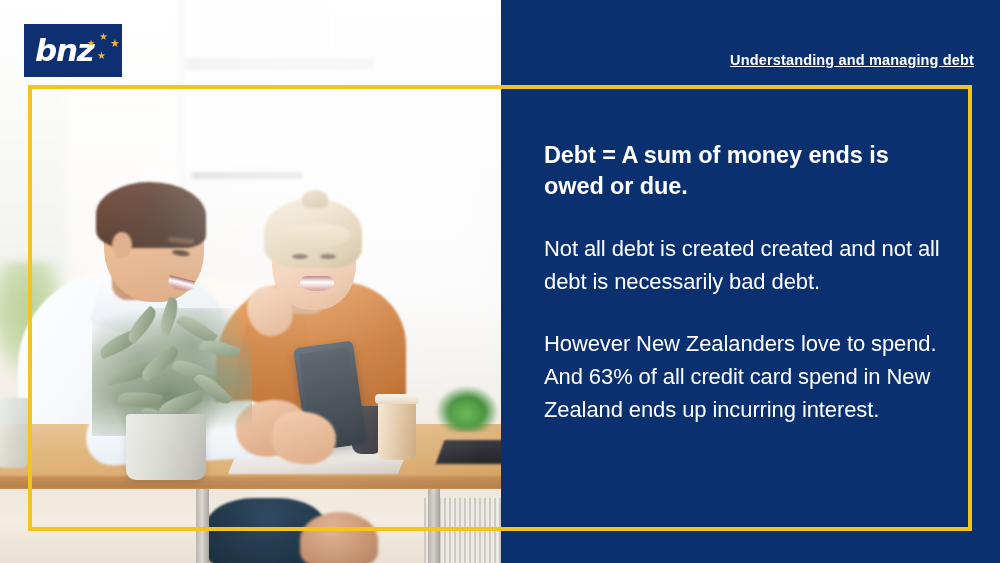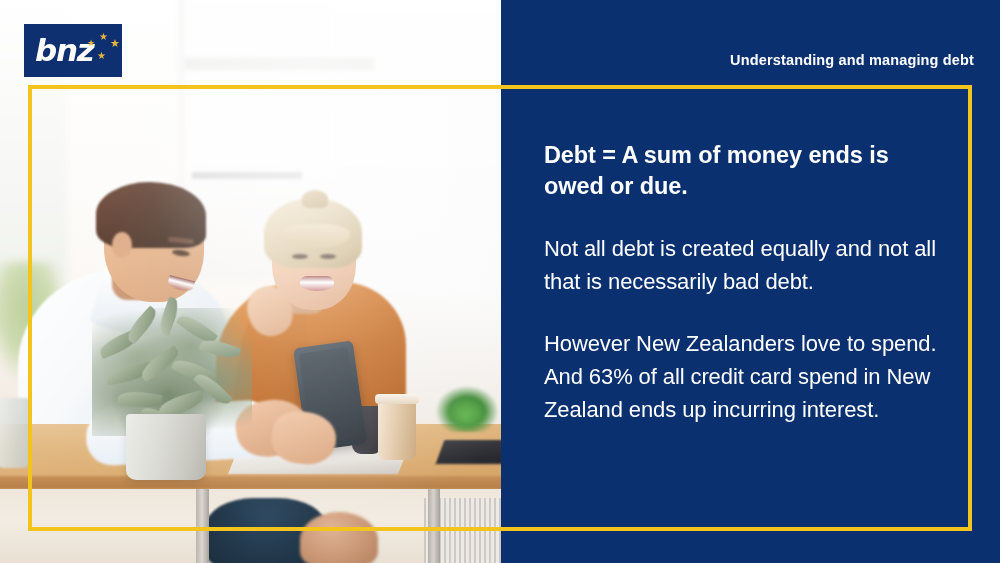--- a/index.html
+++ b/index.html
@@ -366,20 +366,21 @@
   
   .header-title {
     position:absolute;
     right:26px; top:52px;
     font-size:14.5px;
     font-weight:700;
     color:#ffffff;
     letter-spacing:.15px;
     z-index:25;
     white-space:nowrap;
+    text-decoration:underline;
   }
 
   
   .frame {
     position:absolute;
     left:28px; top:85px;
     width:944px; height:446px;
     border:4px solid #f3c51c;
     z-index:20;
     pointer-events:none;
@@ -500,17 +501,17 @@
       <span class="star s2">★</span>
       <span class="star s3">★</span>
       <span class="star s4">★</span>
     </div>
   </div>
 
   <div class="header-title">Understanding and managing debt</div>
 
   <div class="text-block">
     <div class="t-head">Debt = A sum of money ends is owed or due.</div>
-    <div class="t-para">Not all debt is created equally and not all that is necessarily bad debt.</div>
+    <div class="t-para">Not all debt is created created and not all debt is necessarily bad debt.</div>
     <div class="t-para">However New Zealanders love to spend. And 63% of all credit card spend in New Zealand ends up incurring interest.</div>
   </div>
 
 </div>
 
 </body></html>

